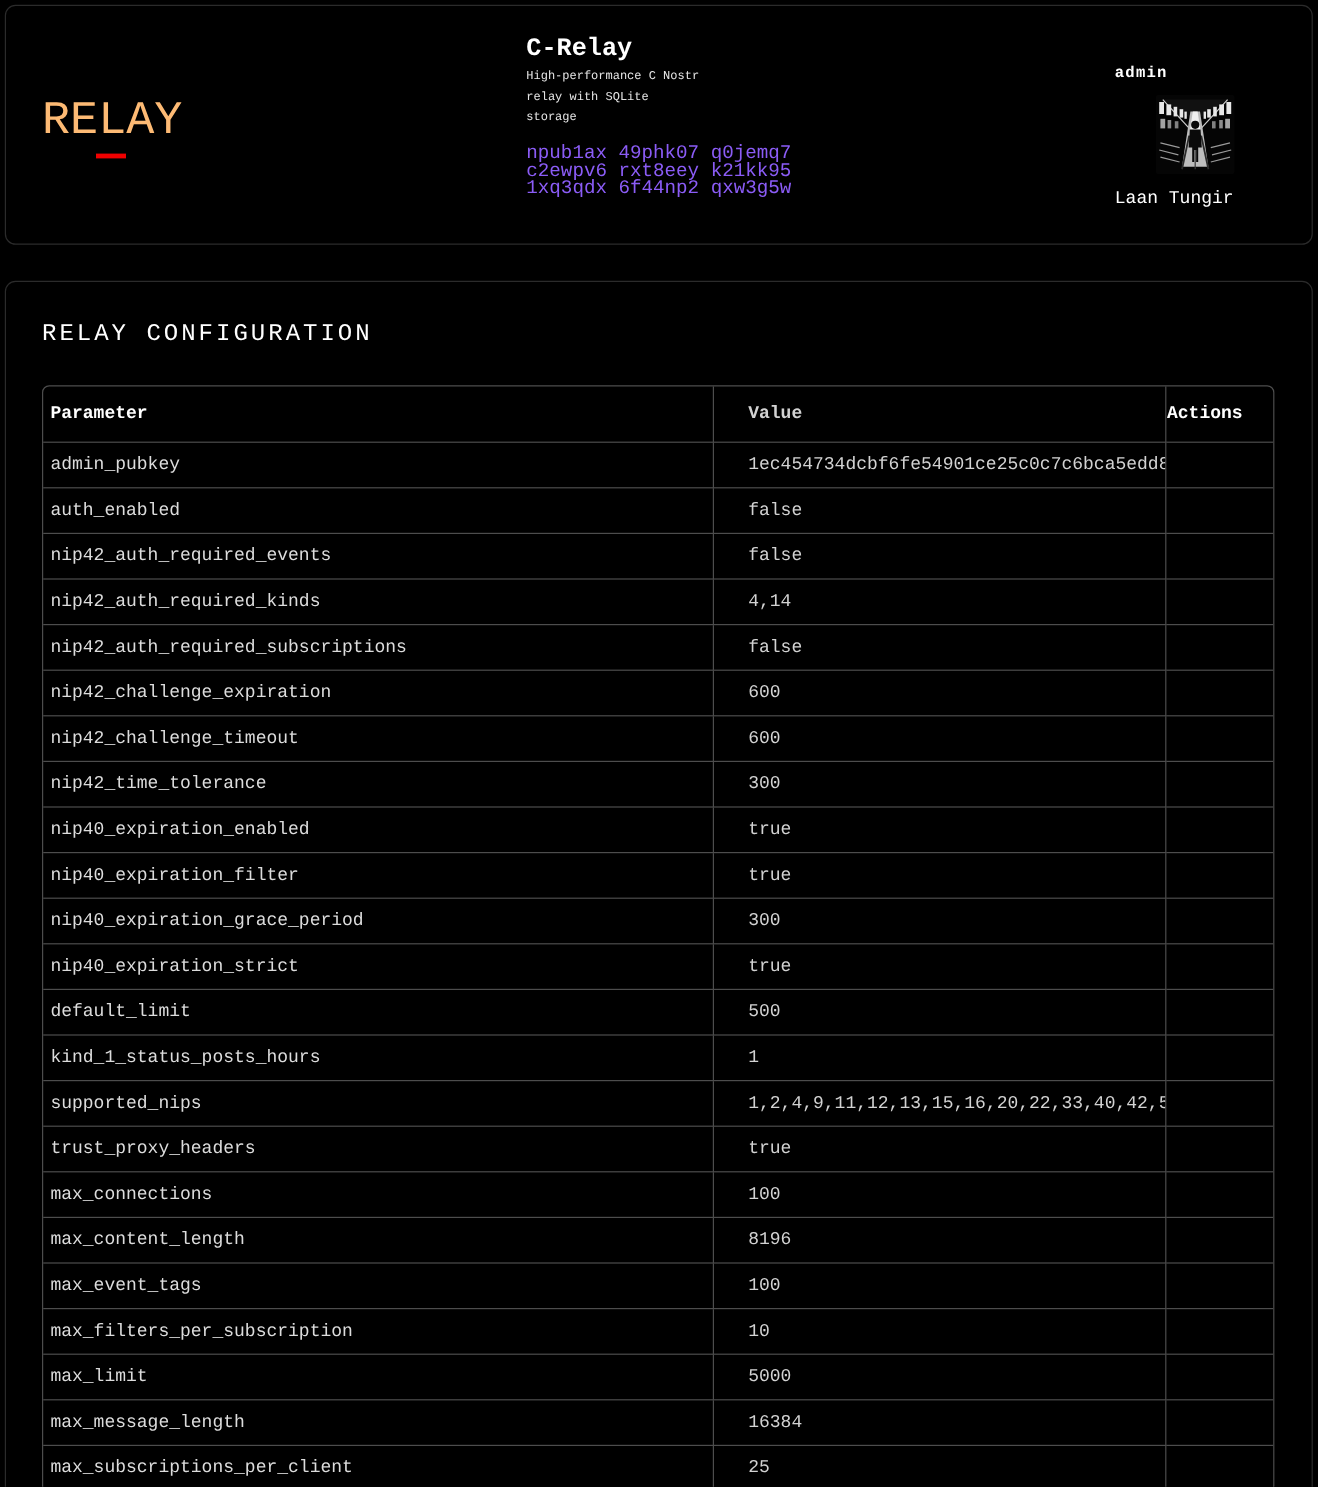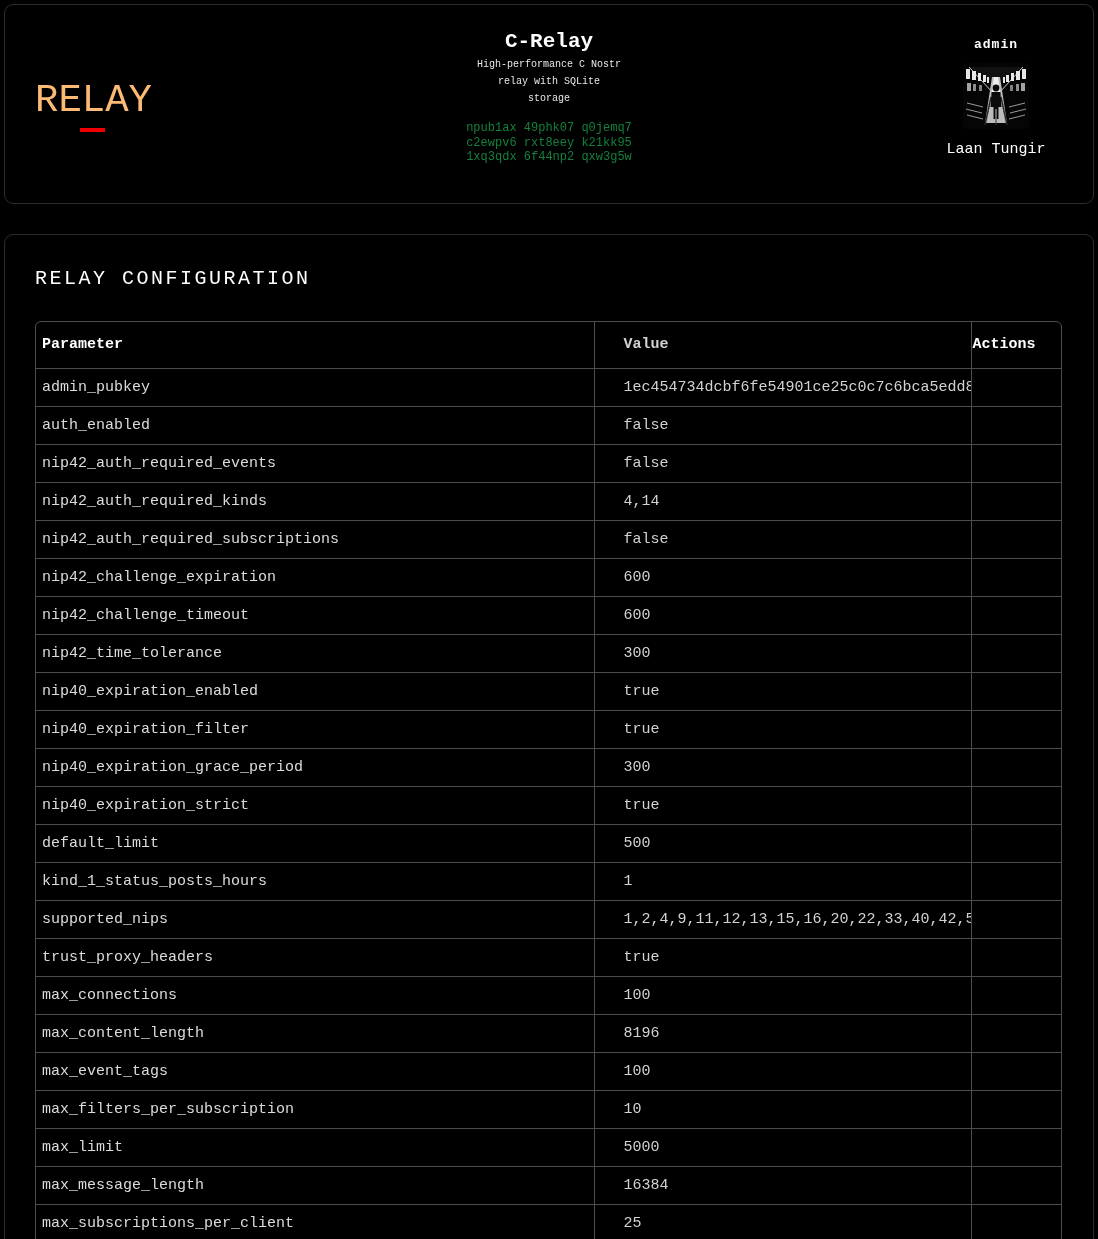--- a/index.html
+++ b/index.html
@@ -33,36 +33,35 @@
     font-size: 39px;
     line-height: 1;
     color: #fdba74;
     white-space: nowrap;
   }
   .logo-underline {
     width: 25px; height: 4px;
     margin: 7px 0 0 45px;
   }
 
-  .center-block { text-align: center; padding-top: 0; }
+  .center-block { padding-top: 0; }
   .app-title {
     font-size: 21px;
     font-weight: bold;
     color: #fff;
     line-height: 22px;
     margin-bottom: 3px;
   }
   .app-subtitle { font-size: 10px; line-height: 17px; color: #e6e6e6; }
-  .npub-block { margin-top: 14px; font-size: 12px; line-height: 14.5px; color: #15803d; }
+  .npub-block { margin-top: 14px; font-size: 16px; line-height: 14.5px; color: #8b5cf6; }
 
   .admin-block {
     justify-self: end;
-    text-align: center;
     width: 134px;
-    margin-top: 6px;
+    margin-top: 22px;
   }
   .admin-label { font-size: 13px; font-weight: bold; color: #fff; letter-spacing: 1px; }
   .avatar {
     width: 66px; height: 66px;
     margin: 11px auto 0 auto;
     border-radius: 3px;
     overflow: hidden;
     display: block;
   }
   .avatar svg { display: block; }

